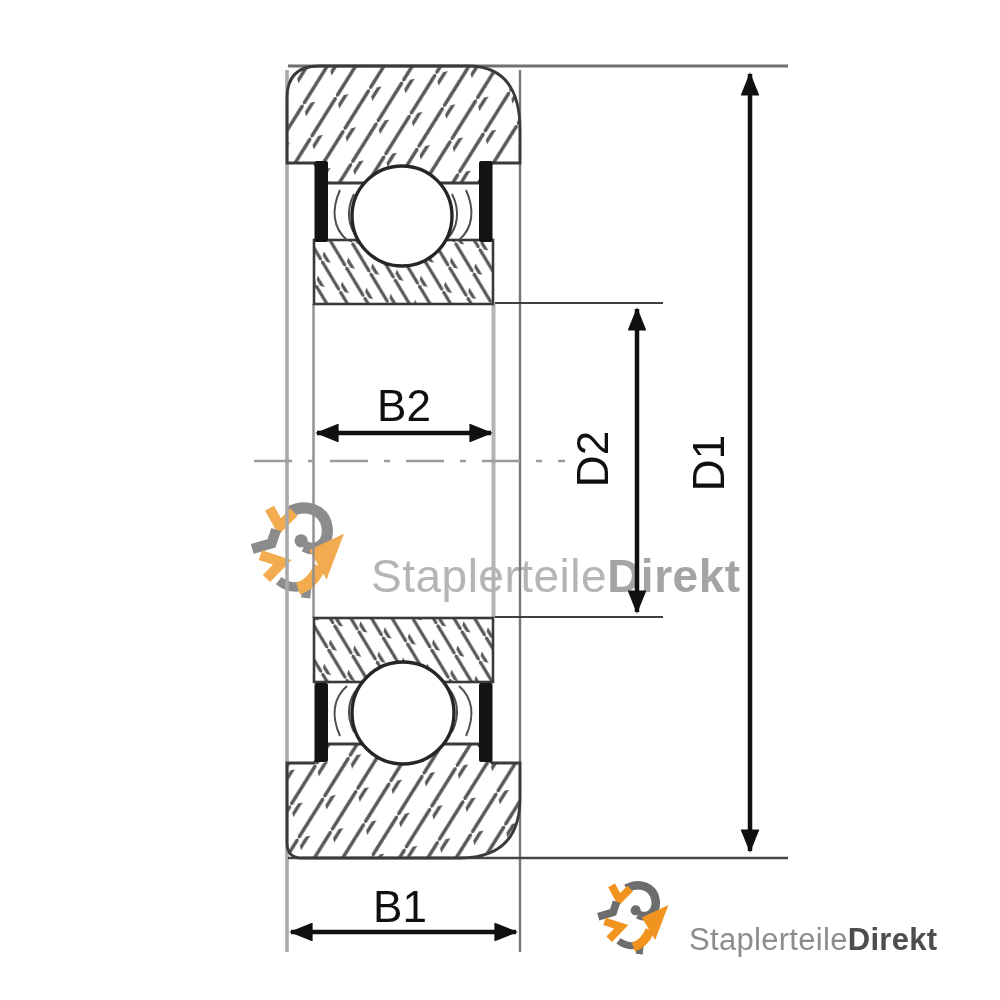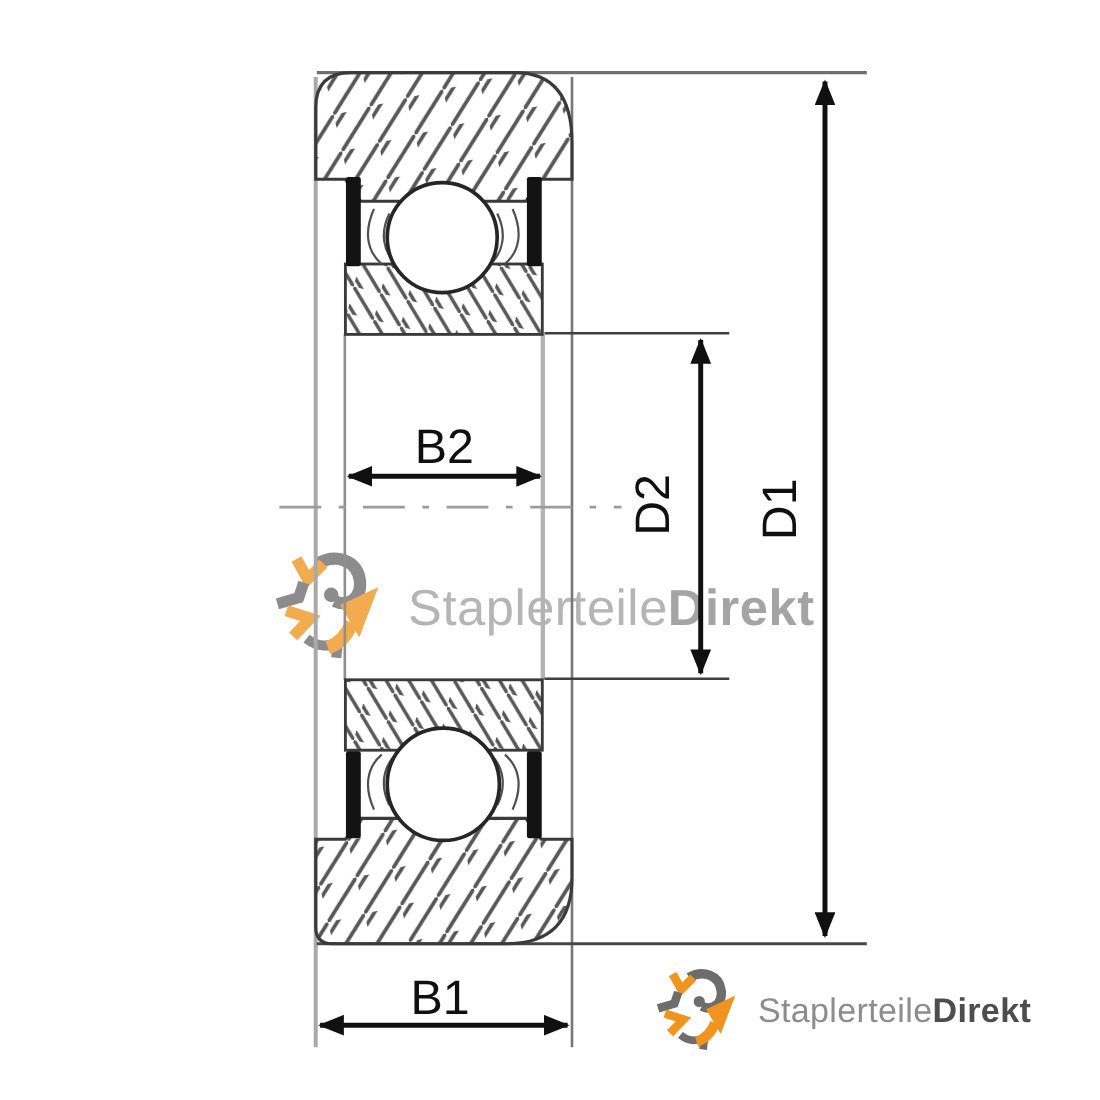--- a/index.html
+++ b/index.html
@@ -1,21 +1,21 @@
 <!DOCTYPE html>
 <html><head>
 <meta charset="utf-8">
 <style>
   html,body{margin:0;padding:0;background:#ffffff;}
   .canvas{
     position:relative;width:1000px;height:1000px;background:#ffffff;overflow:hidden;
     font-family:"Liberation Sans", sans-serif;
   }
   .canvas svg.drawing{position:absolute;left:0;top:0;z-index:2;}
-  .brandrow{position:absolute;display:flex;align-items:center;white-space:nowrap;}
+  .brandrow{position:absolute;display:flex;align-items:flex-end;white-space:nowrap;}
   .watermark{left:241px;top:501px;gap:22px;z-index:1;}
   .watermark .brand-text{font-size:46px;letter-spacing:0.5px;}
   .watermark .reg{color:#b5b5b5;font-weight:400;}
   .watermark .bold{color:#a4a4a4;font-weight:700;}
   .watermark .mark{opacity:0.78;}
   .footer-logo{left:590px;top:880px;gap:17px;z-index:3;}
   .footer-logo .brand-text{font-size:31px;letter-spacing:0.3px;}
   .footer-logo .reg{color:#8d8d8d;font-weight:400;}
   .footer-logo .bold{color:#4d4d4d;font-weight:700;}
   .dimtext{font-family:"Liberation Sans", sans-serif;font-size:44px;font-weight:500;fill:#101010;}

